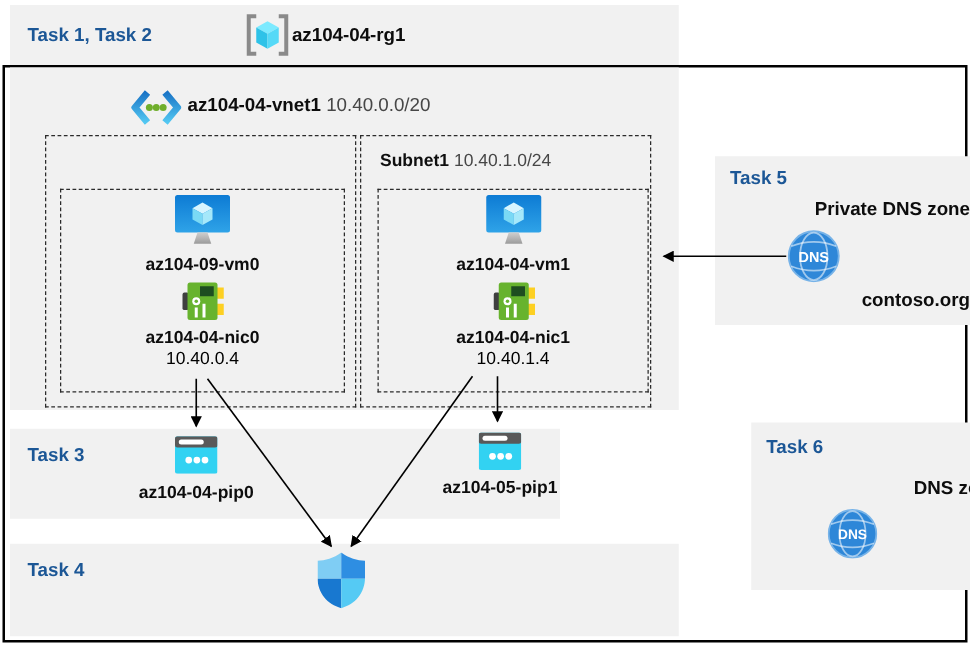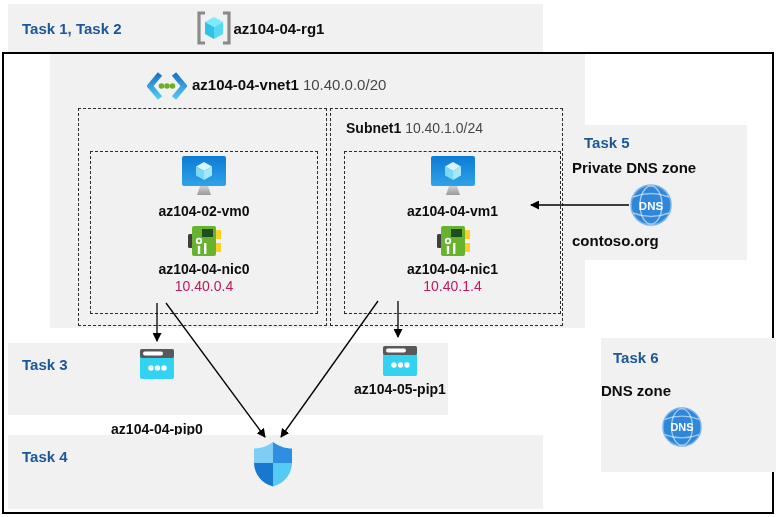--- a/index.html
+++ b/index.html
@@ -3,30 +3,30 @@
 <meta charset="utf-8">
 <style>
   html,body{margin:0;padding:0;background:#fff;}
   #canvas{
     position:relative;width:776px;height:517px;background:#fff;overflow:hidden;
     font-family:Liberation Sans, sans-serif;color:#0f0f0f;padding-left:12px;
   }
   .band,.card{position:absolute;background:#f1f1f1;}
   .task-label{color:#1c5796;font-weight:700;font-size:15px;}
   .frame{position:absolute;border:2px solid #000;background:#fff;}
-  .panel{position:absolute;background:#f1f1f1;margin-left:42px;}
+  .panel{position:absolute;background:#f1f1f1;}
   .dashed-box{position:absolute;border:1px dashed #2b2b2b;background:transparent;}
   .res-name{font-weight:700;font-size:14px;color:#0d0d0d;white-space:nowrap;}
   .res-name-lg{font-weight:700;font-size:15px;color:#0d0d0d;white-space:nowrap;}
   .dim{color:#474747;font-weight:400;}
-  .ip{color:#be185d;font-size:14px;white-space:nowrap;}
+  .ip{color:#000000;font-size:14px;white-space:nowrap;}
   .col{position:absolute;display:flex;flex-direction:column;align-items:center;}
   .subnet-label{position:absolute;left:15px;top:11px;font-size:14px;white-space:nowrap;}
   .inner-stack{position:absolute;left:0;right:0;display:flex;flex-direction:column;align-items:center;}
-  .centered{position:absolute;left:0;right:0;text-align:left;}
+  .centered{position:absolute;left:0;right:0;text-align:right;}
   svg{display:block;}
   #arrows{position:absolute;left:0;top:0;pointer-events:none;}
 </style>
 </head>
 <body>
 
 <div id="canvas">
 
   <svg width="0" height="0" style="position:absolute" aria-hidden="true">
     <defs>
@@ -81,21 +81,21 @@
         <div class="inner-stack" style="top:3px;">
           <span>
             <svg width="46" height="44" viewBox="0 0 46 44">
               <rect x="1" y="1" width="44" height="30" rx="2" fill="url(#vmg)"></rect>
               <polygon points="23,7 31,11.5 23,16 15,11.5" fill="#d7f5ff"></polygon>
               <polygon points="15,11.5 23,16 23,25 15,20.5" fill="#7ad9f5"></polygon>
               <polygon points="31,11.5 23,16 23,25 31,20.5" fill="#a5e8fa"></polygon>
               <polygon points="19,31 27,31 30,40 16,40" fill="url(#standg)"></polygon>
             </svg>
           </span>
-          <span class="res-name" style="margin-top:4px">az104-02-vm0</span>
+          <span class="res-name" style="margin-top:4px">az104-09-vm0</span>
           <span style="margin-top:5px">
             <svg width="38" height="34" viewBox="0 0 38 34">
               <rect x="3" y="10" width="5" height="14" rx="1.5" fill="#3f3f3f"></rect>
               <rect x="30" y="6" width="6" height="9" fill="#fdd023"></rect>
               <rect x="30" y="19" width="6" height="9" fill="#fdd023"></rect>
               <rect x="7" y="2" width="24" height="30" rx="2" fill="#67b32e"></rect>
               <rect x="17" y="5" width="11" height="8" fill="#1e4d20"></rect>
               <circle cx="14" cy="17" r="3.2" fill="#fff"></circle>
                 <circle cx="14" cy="17" r="1.4" fill="#67b32e"></circle>
               <rect x="12.8" y="22" width="2.4" height="8" fill="#fff"></rect>
@@ -141,21 +141,21 @@
           <span class="res-name" style="margin-top:3px">az104-04-nic1</span>
           <span class="ip" style="margin-top:1px">10.40.1.4</span>
         </div>
       </div>
     </div>
   </div>
 
   <div class="band" style="left:8px;top:343px;width:440px;height:72px;">
     <span class="task-label" style="position:absolute;left:14px;top:13px">Task 3</span>
   </div>
-  <div class="col" style="left:97px;top:349px;width:120px;gap:36px;">
+  <div class="col" style="left:97px;top:349px;width:120px;">
     <span>
       <svg width="34" height="30" viewBox="0 0 34 30">
         <rect x="0" y="0" width="34" height="30" rx="2" fill="#32d2f2"></rect>
         <rect x="0" y="0" width="34" height="9" rx="2" fill="#595959"></rect>
         <rect x="3" y="2.5" width="20" height="4" rx="2" fill="#fff"></rect>
         <circle cx="11" cy="19" r="2.7" fill="#fff"></circle>
           <circle cx="17.5" cy="19" r="2.7" fill="#fff"></circle>
           <circle cx="24" cy="19" r="2.7" fill="#fff"></circle>
       </svg>
     </span>
@@ -187,21 +187,21 @@
         <g clip-path="url(#shieldclip)">
           <rect x="0" y="0" width="21" height="22" fill="#7fcdf4"></rect>
           <rect x="21" y="0" width="21" height="22" fill="#2e8ee2"></rect>
           <rect x="0" y="22" width="21" height="24" fill="#1878d0"></rect>
           <rect x="21" y="22" width="21" height="24" fill="#55caf4"></rect>
         </g>
       </svg>
     </span>
   </div>
 
-  <div class="card" style="left:572px;top:125px;width:175px;height:135px;">
+  <div class="card" style="left:572px;top:125px;width:204px;height:135px;">
     <span class="task-label" style="position:absolute;left:12px;top:9px">Task 5</span>
     <div class="centered res-name-lg" style="top:34px">Private DNS zone</div>
     <span style="position:absolute;left:58px;top:59px">
       <svg width="42" height="42" viewBox="0 0 42 42">
         <circle cx="21" cy="21" r="20" fill="#2e87d8" stroke="#6fadе8" stroke-width="0"></circle>
         <circle cx="21" cy="21" r="20" fill="none" stroke="#77b3e8" stroke-width="1.5"></circle>
         <ellipse cx="21" cy="21" rx="11" ry="19" fill="none" stroke="#ffffff" stroke-opacity="0.55" stroke-width="1.4"></ellipse>
         <path d="M3,13 Q21,6 39,13" fill="none" stroke="#ffffff" stroke-opacity="0.55" stroke-width="1.4"></path>
         <path d="M3,29 Q21,36 39,29" fill="none" stroke="#ffffff" stroke-opacity="0.55" stroke-width="1.4"></path>
         <text x="21" y="25.5" text-anchor="middle" font-size="11.5" font-weight="bold" fill="#ffffff">DNS</text>

